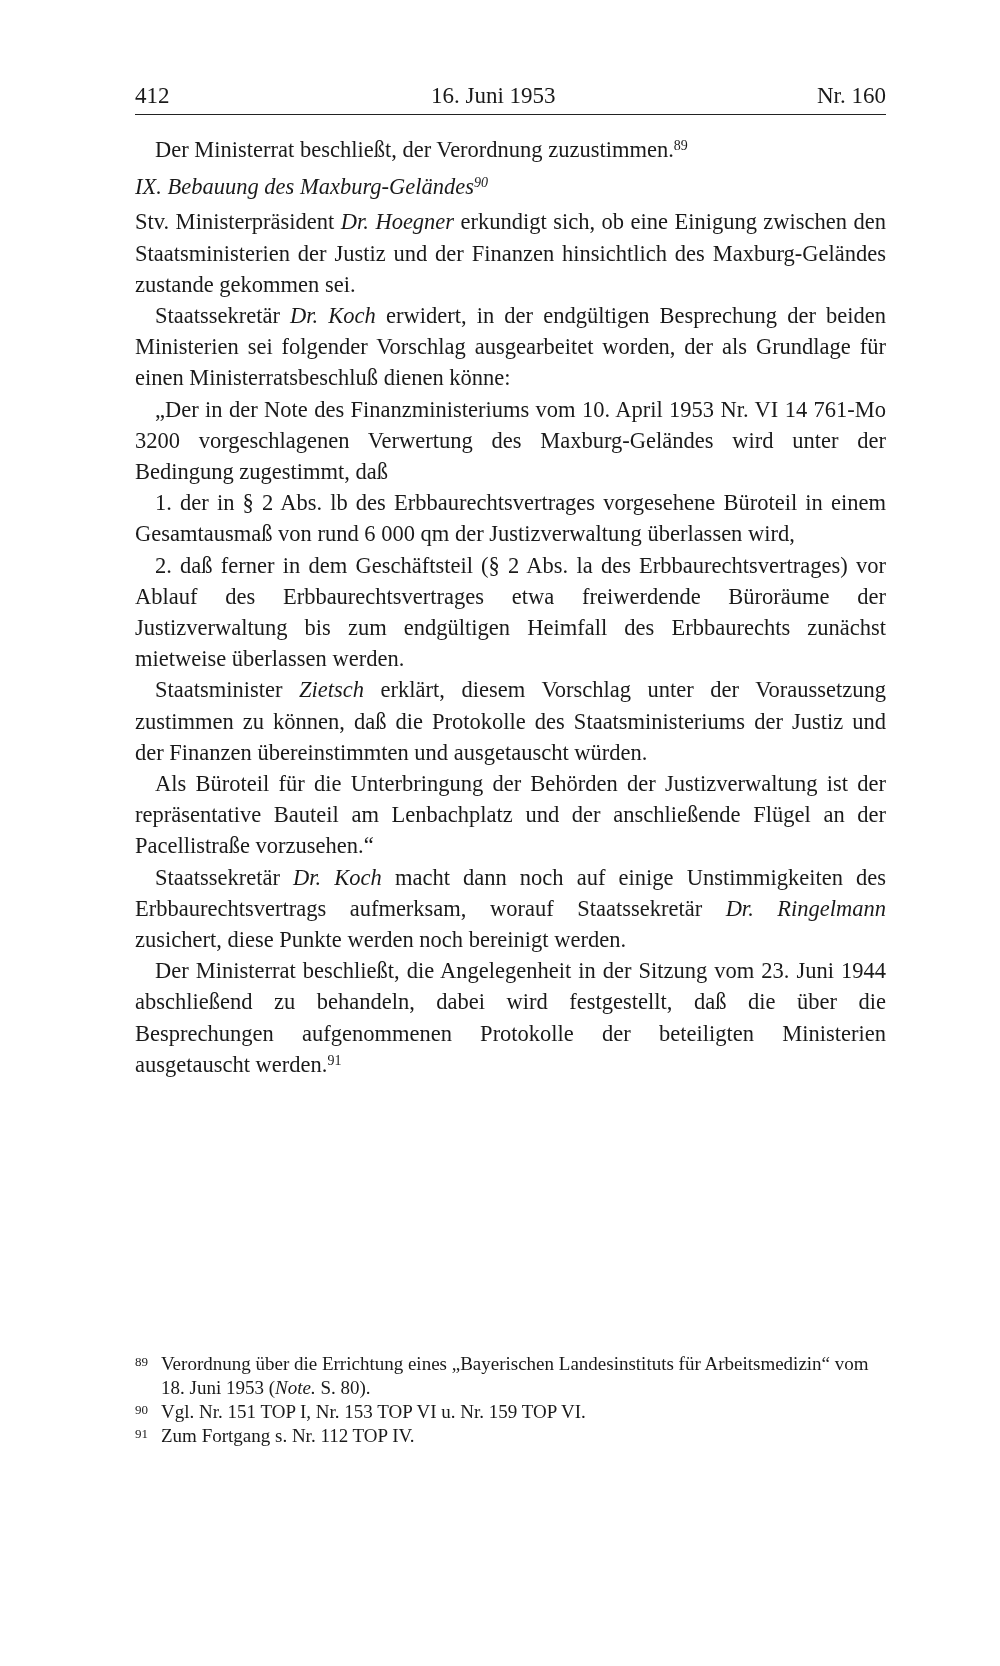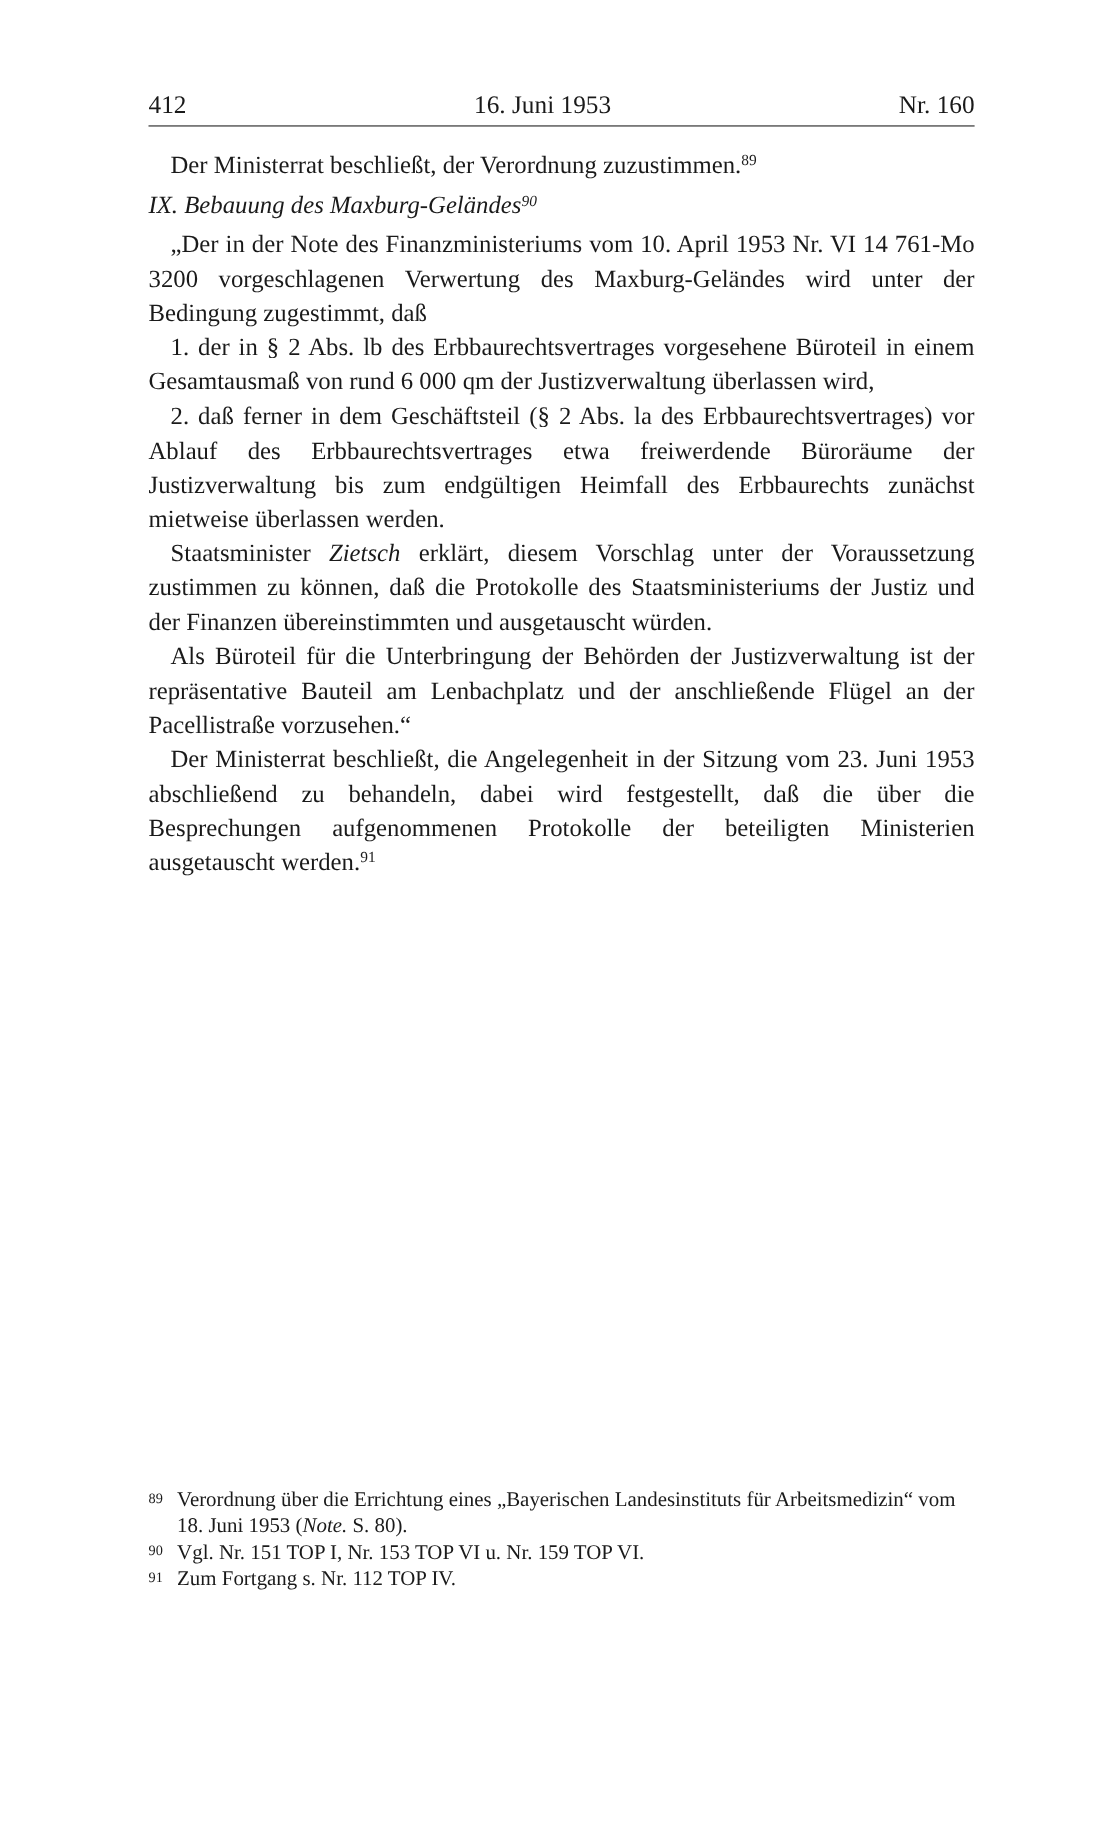--- a/index.html
+++ b/index.html
@@ -41,31 +41,34 @@
     <span>412</span>
     <span>16. Juni 1953</span>
     <span>Nr. 160</span>
   </div>
 
   <div class="body-text">
     <p class="indent"><span>Der Ministerrat beschließt, der Verordnung zuzustimmen.</span><sup class="fn">89</sup></p>
 
     <p class="heading"><span>IX. Bebauung des Maxburg-Geländes</span><sup class="fn">90</sup></p>
 
+    <p><span>Stv. Ministerpräsident </span><em>Dr. Hoegner</em><span> erkundigt sich, ob eine Einigung zwischen den Staatsministerien der Justiz und der Finanzen hinsichtlich des Maxburg-Geländes zustande gekommen sei.</span></p>
 
+    <p class="indent"><span>Staatssekretär </span><em>Dr. Koch</em><span> erwidert, in der endgültigen Besprechung der beiden Ministerien sei folgender Vorschlag ausgearbeitet worden, der als Grundlage für einen Ministerratsbeschluß dienen könne:</span></p>
 
     <p class="indent">„Der in der Note des Finanzministeriums vom 10. April 1953 Nr. VI 14 761-Mo 3200 vorgeschlagenen Verwertung des Maxburg-Geländes wird unter der Bedingung zugestimmt, daß</p>
     <p class="indent">1. der in § 2 Abs. lb des Erbbaurechtsvertrages vorgesehene Büroteil in einem Gesamtausmaß von rund 6 000 qm der Justizverwaltung überlassen wird,</p>
     <p class="indent">2. daß ferner in dem Geschäftsteil (§ 2 Abs. la des Erbbaurechtsvertrages) vor Ablauf des Erbbaurechtsvertrages etwa freiwerdende Büroräume der Justizverwaltung bis zum endgültigen Heimfall des Erbbaurechts zunächst mietweise überlassen werden.</p>
     <p class="indent"><span>Staatsminister </span><em>Zietsch</em><span> erklärt, diesem Vorschlag unter der Voraussetzung zustimmen zu können, daß die Protokolle des Staatsministeriums der Justiz und der Finanzen übereinstimmten und ausgetauscht würden.</span></p>
 
     <p class="indent">Als Büroteil für die Unterbringung der Behörden der Justizverwaltung ist der repräsentative Bauteil am Lenbachplatz und der anschließende Flügel an der Pacellistraße vorzusehen.“</p>
 
+    <p class="indent"><span>Staatssekretär </span><em>Dr. Koch</em><span> macht dann noch auf einige Unstimmigkeiten des Erbbaurechtsvertrags aufmerksam, worauf Staatssekretär </span><em>Dr. Ringelmann</em><span> zusichert, diese Punkte werden noch bereinigt werden.</span></p>
 
-    <p class="indent"><span>Der Ministerrat beschließt, die Angelegenheit in der Sitzung vom 23. Juni 1953 abschließend zu behandeln, dabei wird festgestellt, daß die über die Besprechungen aufgenommenen Protokolle der beteiligten Ministerien ausgetauscht werden.</span><sup class="fn">91</sup></p>
+    <p class="indent"><span>Der Ministerrat beschließt, die Angelegenheit in der Sitzung vom 23. Juni 1944 abschließend zu behandeln, dabei wird festgestellt, daß die über die Besprechungen aufgenommenen Protokolle der beteiligten Ministerien ausgetauscht werden.</span><sup class="fn">91</sup></p>
   </div>
 
   <div class="footnotes">
     <div class="footnote">
       <span class="num">89</span>
       <span class="txt"><span>Verordnung über die Errichtung eines „Bayerischen Landesinstituts für Arbeitsmedizin“ vom 18. Juni 1953 (</span><em>Note.</em><span> S. 80).</span></span>
     </div>
     <div class="footnote">
       <span class="num">90</span>
       <span class="txt">Vgl. Nr. 151 TOP I, Nr. 153 TOP VI u. Nr. 159 TOP VI.</span>

